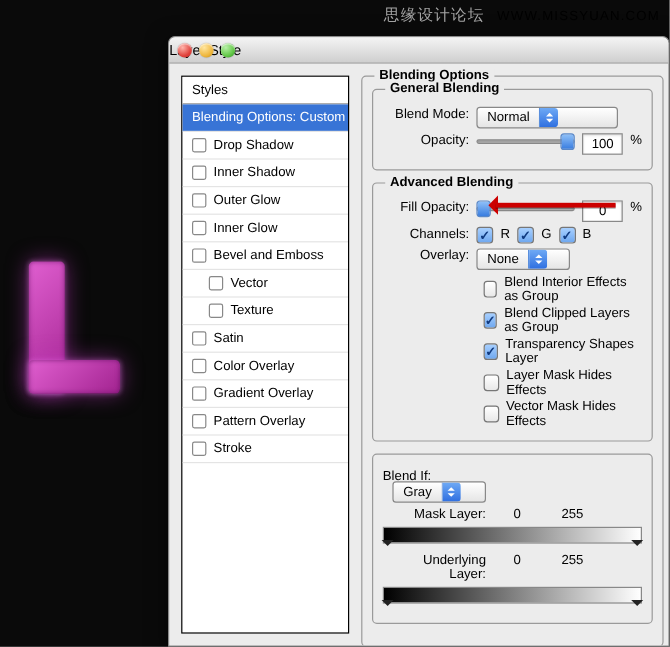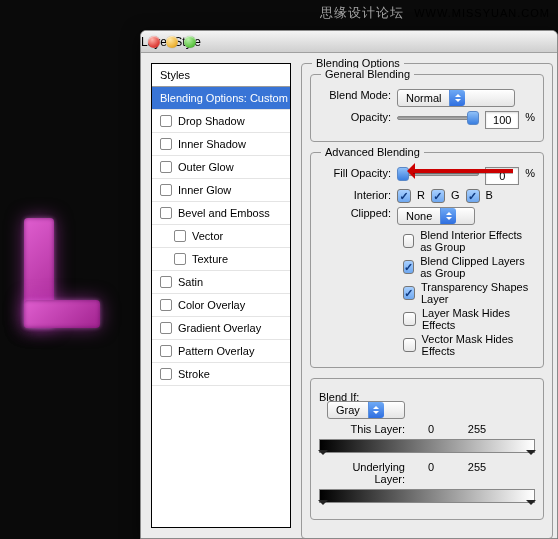--- a/index.html
+++ b/index.html
@@ -21,21 +21,21 @@
 .styles-col{width:150px;padding:10px 0 10px 10px}
 .styles-box{border:1px solid #000000;background:#fff;height:100%;overflow:hidden}
 .styles-hdr{padding:5px 8px;border-bottom:1px solid #9a9a9a;background:#fff}
 .styles-item{padding:5px 8px;border-bottom:1px solid #e4e4e4;display:flex;align-items:center;gap:6px;white-space:nowrap}
 .styles-item.sel{background:#3874d6;color:#fff}
 .styles-item.sel *{color:#fff}
 .indent{padding-left:22px}
 .chk{width:12px;height:12px;border:1px solid #888;border-radius:2px;background:#fff;display:inline-flex;align-items:center;justify-content:center;font-size:10px;color:#333;flex:0 0 auto}
 .main{flex:1;padding:10px 4px 10px 10px;overflow:hidden}
 .fs{border:1px solid #9a9a9a;border-radius:4px;padding:10px 8px 8px;margin-bottom:10px;position:relative;background:#ececec}
-.fs>.leg{position:absolute;top:-7px;left:10px;background:#ececec;padding:0 4px;font-weight:normal;font-size:11px}
+.fs>.leg{position:absolute;top:-7px;left:10px;background:#ececec;padding:0 4px;font-weight:bold;font-size:11px}
 .row{display:flex;align-items:flex-start;margin:4px 0;gap:6px}
 .lbl{width:72px;text-align:right;font-size:11px}
 .select{display:inline-flex;align-items:center;background:linear-gradient(#fff,#e5e5e5);border:1px solid #888;border-radius:3px;height:18px;box-shadow:0 1px 0 #fff inset}
 .select .txt{padding:0 8px}
 .select .cap{width:16px;height:100%;background:linear-gradient(#6faaf5,#2f6fe0);border-left:1px solid #5a8fdd;border-radius:0 3px 3px 0;display:flex;flex-direction:column;align-items:center;justify-content:center}
 .select .cap::before{content:"";border:3px solid transparent;border-bottom-color:#fff;margin-bottom:1px}
 .select .cap::after{content:"";border:3px solid transparent;border-top-color:#fff;margin-top:1px}
 .slider{flex:1;height:14px;position:relative;display:flex;align-items:center}
 .slider .track{height:4px;background:#bbb;border:1px solid #888;border-radius:2px;flex:1;box-shadow:inset 0 1px 2px rgba(0,0,0,.25)}
 .slider .thumb{position:absolute;top:0;width:12px;height:14px;background:linear-gradient(#8fc0f8,#3a7ee0);border:1px solid #5a88c8;border-radius:3px}
@@ -166,30 +166,30 @@
                 <div class="thumb" style="left:0"></div>
             </div>
             <div class="numbox">0</div>
             <span class="pct">%</span>
           </div>
           <div class="arrow" style="left:94px;top:10px;width:110px;height:16px">
             <div class="arrow-head" style="left:-6px;top:0"></div>
             <div class="arrow-line" style="left:8px;top:6px;width:100px"></div>
           </div>
           <div class="row">
-            <div class="lbl">Interior:</div>
+            <div class="lbl">Channels:</div>
             <span class="chk-sq on"></span>
               <span>R</span>
             <span class="chk-sq on"></span>
               <span>G</span>
             <span class="chk-sq on"></span>
               <span>B</span>
           </div>
           <div class="row">
-            <div class="lbl">Clipped:</div>
+            <div class="lbl">Overlay:</div>
             <div class="select" style="width:78px">
               <span class="txt">None</span>
                 <span class="cap"></span>
             </div>
           </div>
           <div id="adv-opts">
               <div class="chk-row">
                 <span class="chk-sq"></span>
                 <span>Blend Interior Effects as Group</span>
               </div>
@@ -217,21 +217,21 @@
             <span class="leg" style="position:static">Blend If:</span>
           </div>
           <div class="row" style="margin-top:-4px">
             <div class="lbl" style="width:50px;text-align:left"></div>
             <div class="select" style="width:78px;margin-left:-48px">
               <span class="txt">Gray</span>
                 <span class="cap"></span>
             </div>
           </div>
           <div class="row">
-            <div class="lbl" style="width:86px">This Layer:</div>
+            <div class="lbl" style="width:86px">Mask Layer:</div>
             <span style="width:40px;text-align:center">0</span>
             <span style="width:40px;text-align:center">255</span>
           </div>
           <div class="gradbar">
             <div class="tri" style="left:-2px"></div>
               <div class="tri" style="right:-2px"></div>
           </div>
           <div class="row">
             <div class="lbl" style="width:86px">Underlying Layer:</div>
             <span style="width:40px;text-align:center">0</span>

